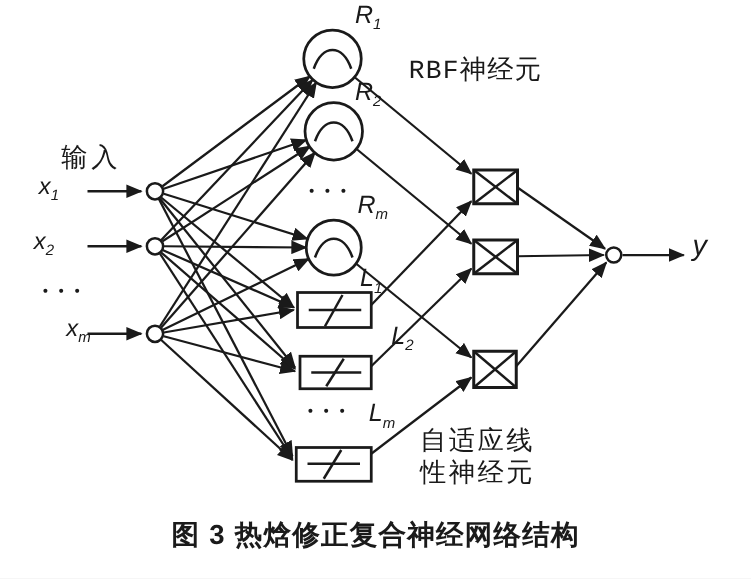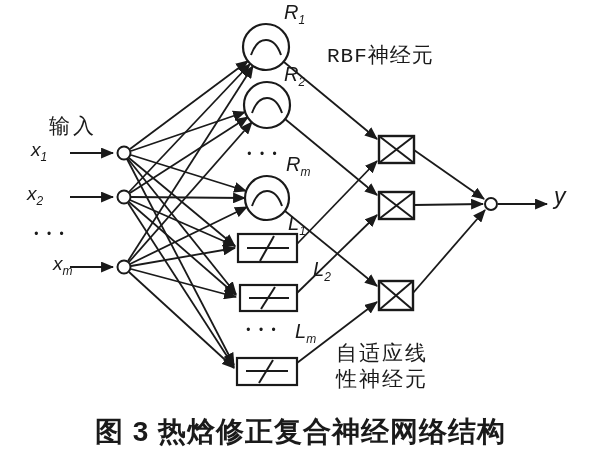--- a/index.html
+++ b/index.html
@@ -10,21 +10,21 @@
   }
   .stage svg { position:absolute; left:0; top:0; }
   .lbl { position:absolute; white-space:nowrap; color:var(--ink); }
   .cjk  { font-family:Liberation Mono, monospace; font-size:21px; letter-spacing:3px; }
   .math { font-family:Liberation Sans, sans-serif; font-style:italic; font-size:19px; }
   .math sub { font-size:12px; line-height:0; }
   .math.big { font-size:23px; }
   .dots { font-family:"Liberation Serif", serif; font-weight:bold; font-size:20px; letter-spacing:6px; }
   .caption {
     position:absolute; left:0; right:0; top:413px; text-align:center;
-    font-family:"Liberation Sans", sans-serif; font-weight:bold; font-size:28px; letter-spacing:1px;
+    font-family:"Liberation Sans", sans-serif; font-weight:bold; font-size:22px; letter-spacing:1px;
   }
   .adaline span { display:block; line-height:26px; }
   line, path.arrow { stroke:var(--ink); fill:none; }
 </style>
 </head>
 <body>
 
 <div class="stage">
 
   <svg width="601" height="463" viewBox="0 0 601 463">

